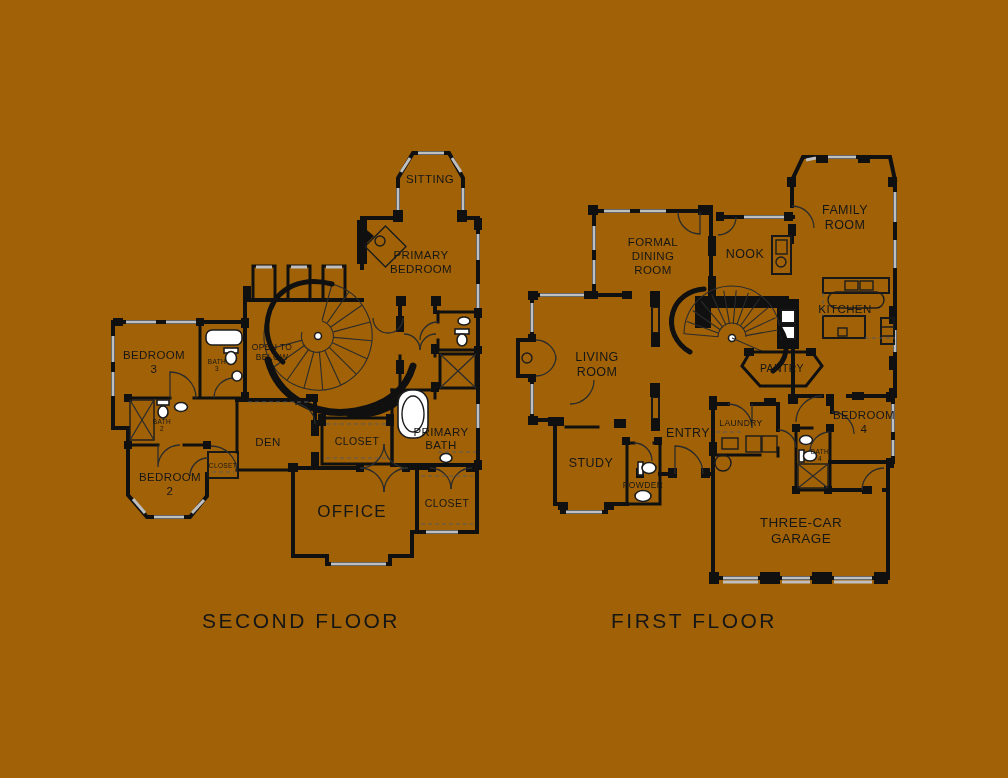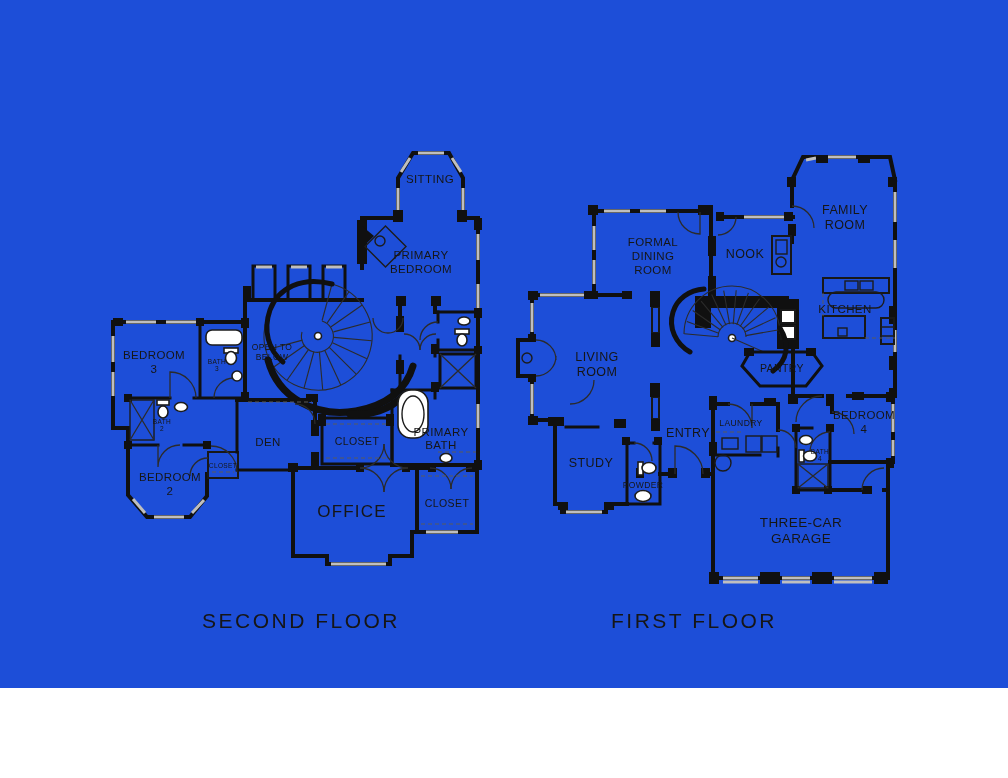--- a/index.html
+++ b/index.html
@@ -1,16 +1,16 @@
 <!DOCTYPE html>
 <html><head>
 <meta charset="utf-8">
 <style>
   html,body{margin:0;padding:0;background:#ffffff;}
-  #stage{position:relative;width:1008px;height:688px;background:#1d4ed8;overflow:hidden;}
+  #stage{position:relative;width:1008px;height:778px;background:#a16207;overflow:hidden;}
   svg{position:absolute;left:0;top:0;}
   .w4{stroke:#101010;stroke-width:4;fill:none;stroke-linecap:square}
   .w3{stroke:#101010;stroke-width:3;fill:none;stroke-linecap:square}
   .w2{stroke:#181818;stroke-width:2;fill:none;stroke-linecap:square}
   .blk{fill:#101010;stroke:none}
   .whit{fill:#ffffff;stroke:none}
   .win{stroke:#bfbfbf;stroke-width:3;fill:none}
   .door{stroke:#2b2b2b;stroke-width:1.3;fill:none}
   .step{stroke:#2b2b2b;stroke-width:1.1;fill:none}
   .thick{stroke:#101010;stroke-width:7;fill:none;stroke-linecap:round}

